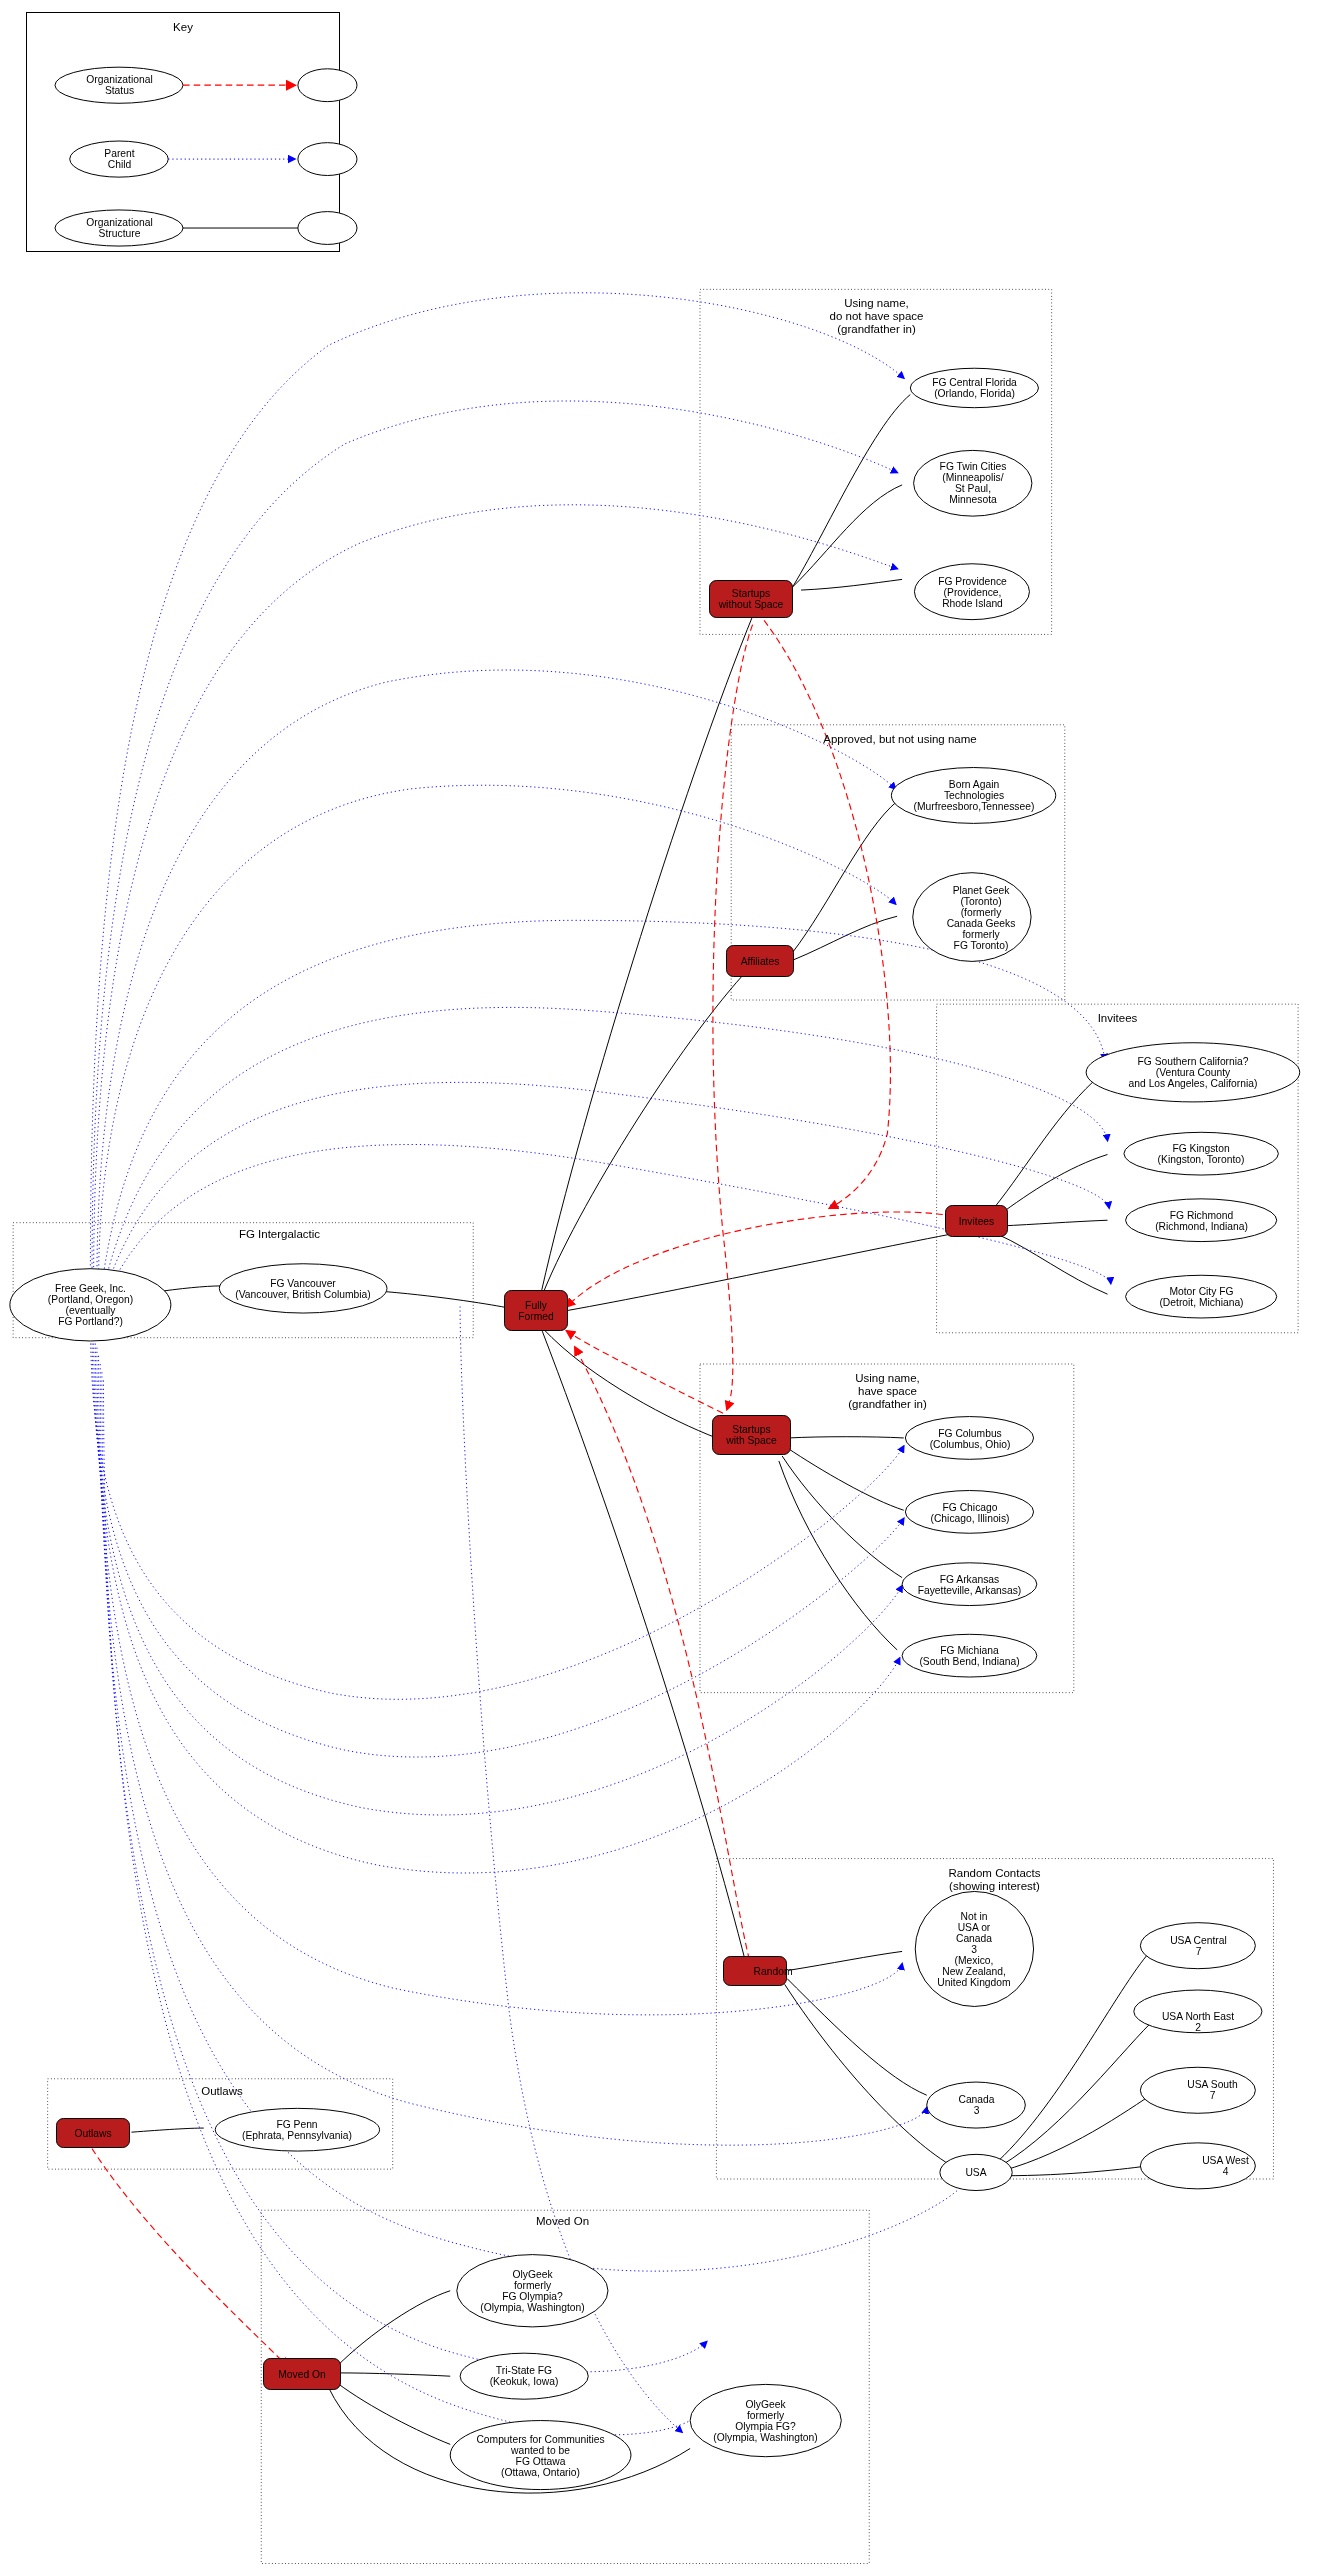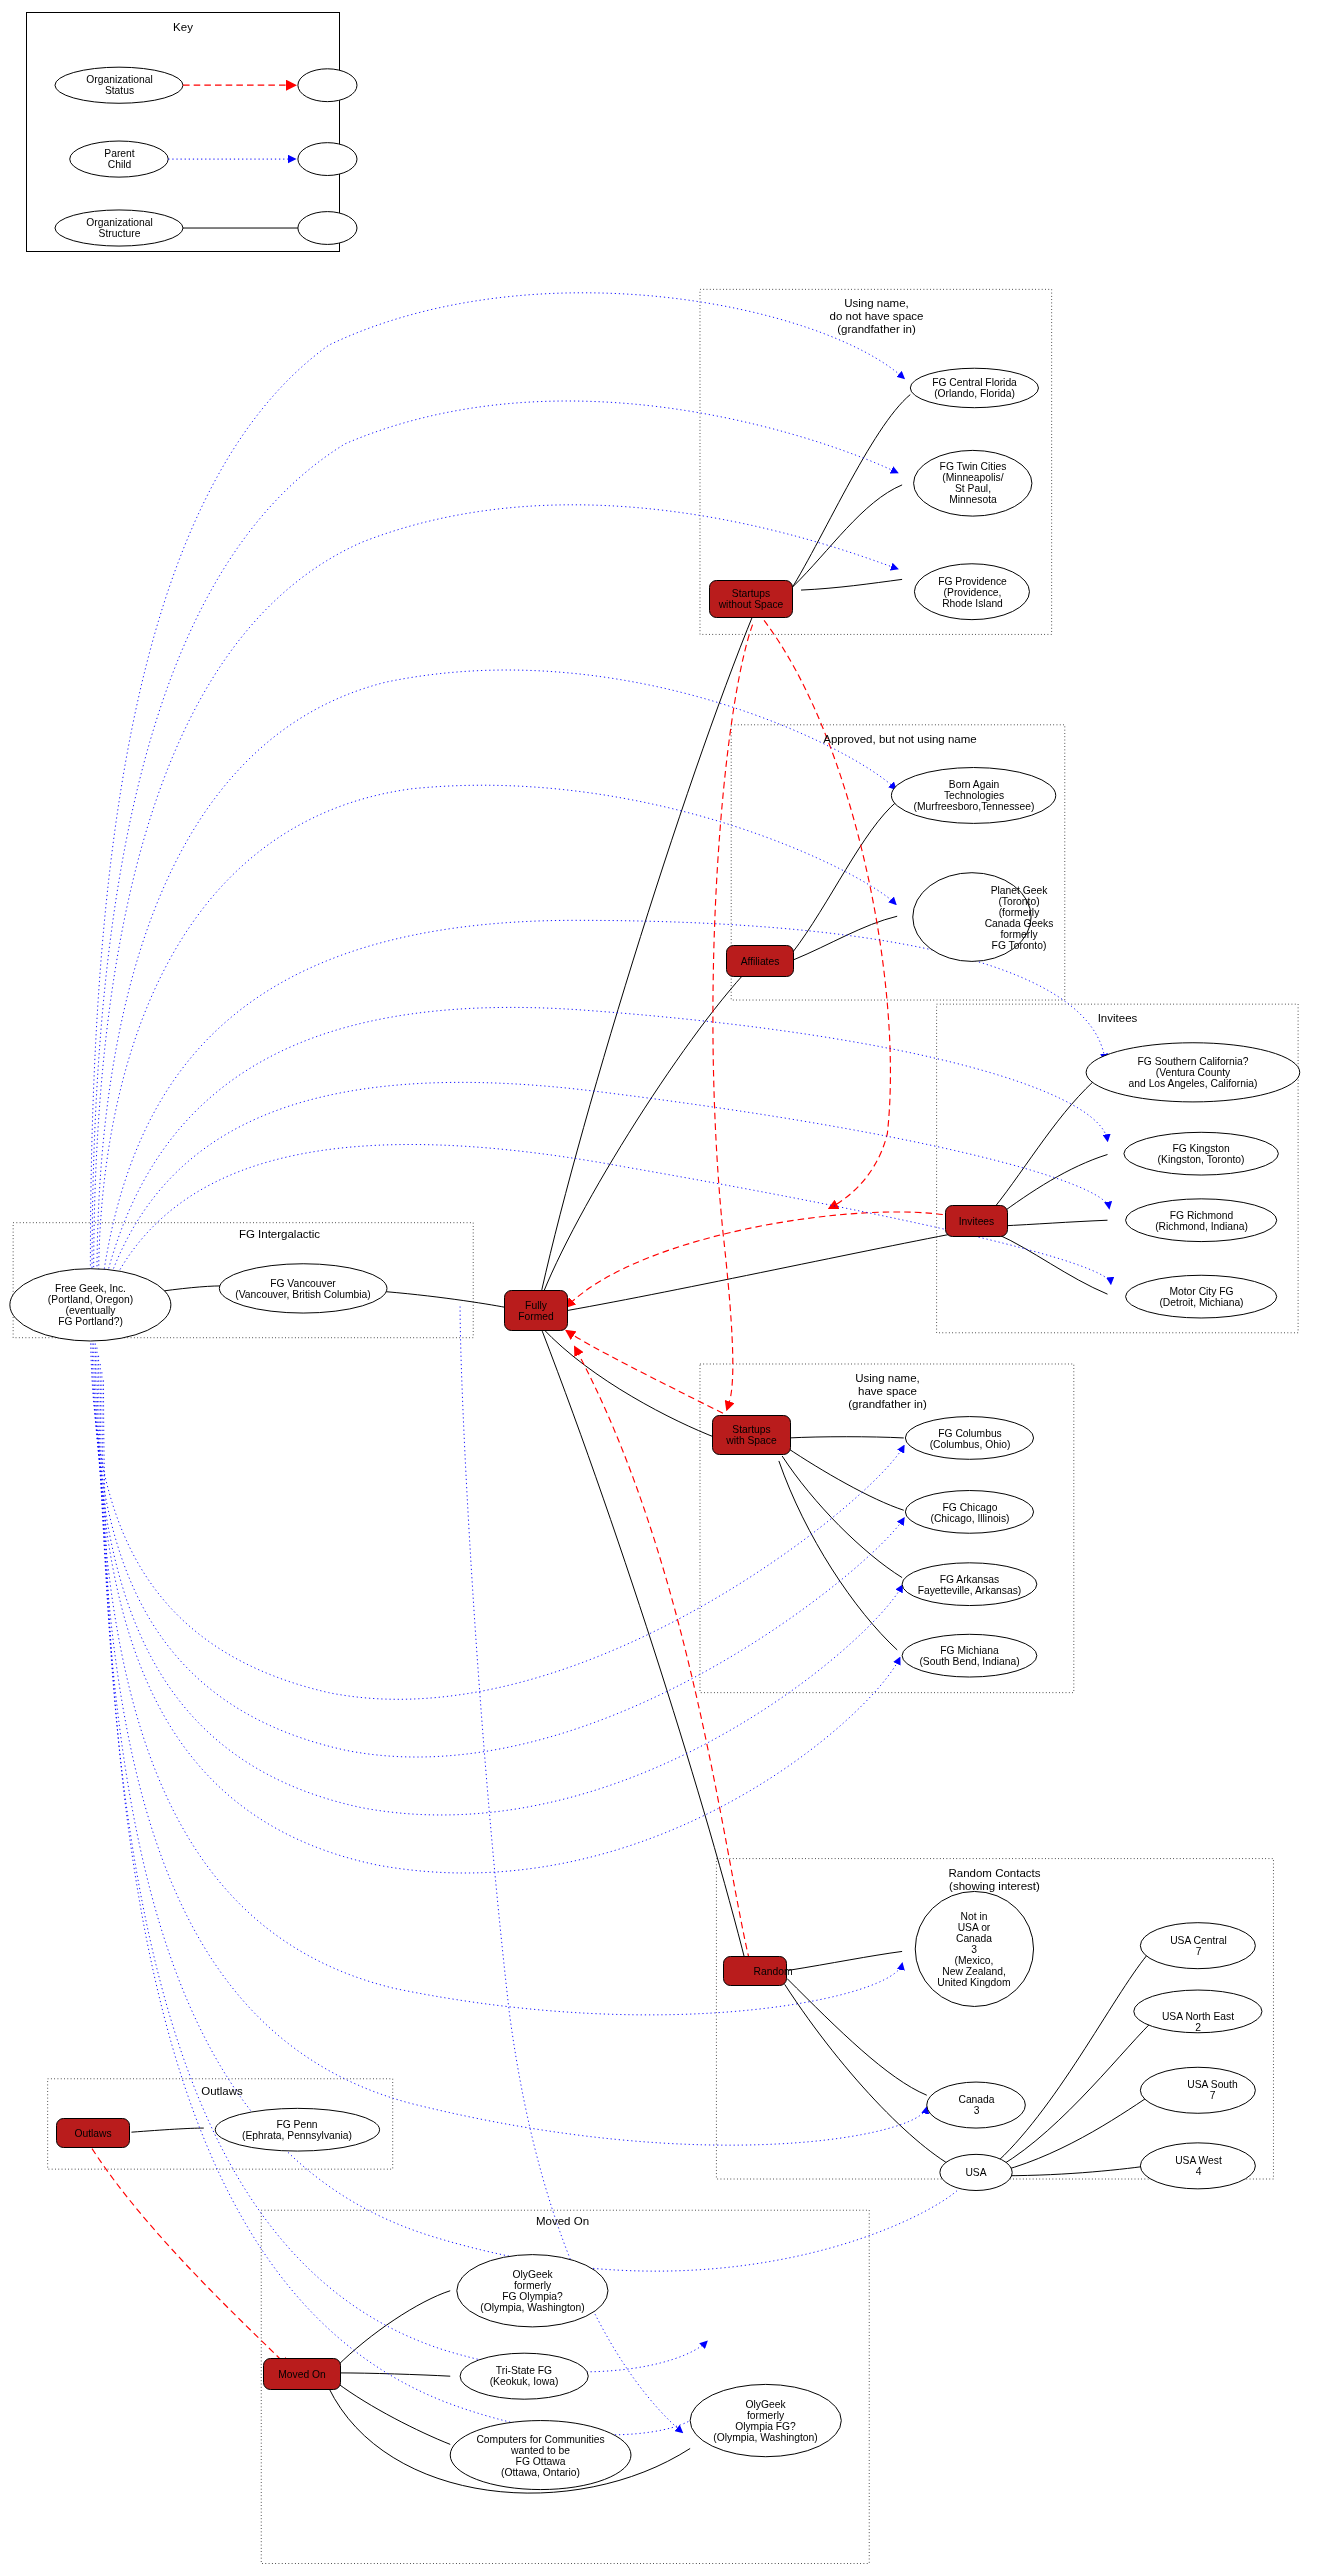--- a/index.html
+++ b/index.html
@@ -210,21 +210,21 @@
 (Providence,
 Rhode Island</span>
     </div>
 
   <div class="ellipse-node node-label" style="left:892px;top:767px;width:164px;height:56px;">
     <span class="txt" style="white-space:pre-line;">Born Again
 Technologies
 (Murfreesboro,Tennessee)</span>
     </div>
 
-  <div class="ellipse-node node-label" style="left:960px;top:873px;width:118px;height:89px;">
+  <div class="ellipse-node node-label" style="left:922px;top:873px;width:118px;height:89px;">
     <span class="txt" style="white-space:pre-line;">Planet Geek
 (Toronto)
 (formerly
 Canada Geeks
 formerly
 FG Toronto)</span>
     </div>
 
   <div class="ellipse-node node-label" style="left:1086px;top:1043px;width:214px;height:59px;">
     <span class="txt" style="white-space:pre-line;">FG Southern California?
@@ -306,21 +306,21 @@
   <div class="ellipse-node node-label" style="left:1134px;top:1990px;width:128px;height:43px;align-items:flex-end;">
     <span class="txt" style="white-space:pre-line;">USA North East
 2</span>
     </div>
 
   <div class="ellipse-node node-label" style="left:1141px;top:2067px;width:115px;height:46px;">
     <span class="txt" style="white-space:pre-line;margin-left:28px;">USA South
 7</span>
     </div>
 
-  <div class="ellipse-node node-label" style="left:1141px;top:2143px;width:115px;height:46px;">
+  <div class="ellipse-node node-label" style="left:1168px;top:2143px;width:115px;height:46px;">
     <span class="txt" style="white-space:pre-line;">USA West
 4</span>
     </div>
 
   <div class="ellipse-node node-label" style="left:215px;top:2108px;width:164px;height:43px;">
     <span class="txt" style="white-space:pre-line;">FG Penn
 (Ephrata, Pennsylvania)</span>
     </div>
 
   <div class="ellipse-node node-label" style="left:457px;top:2255px;width:151px;height:72px;">

